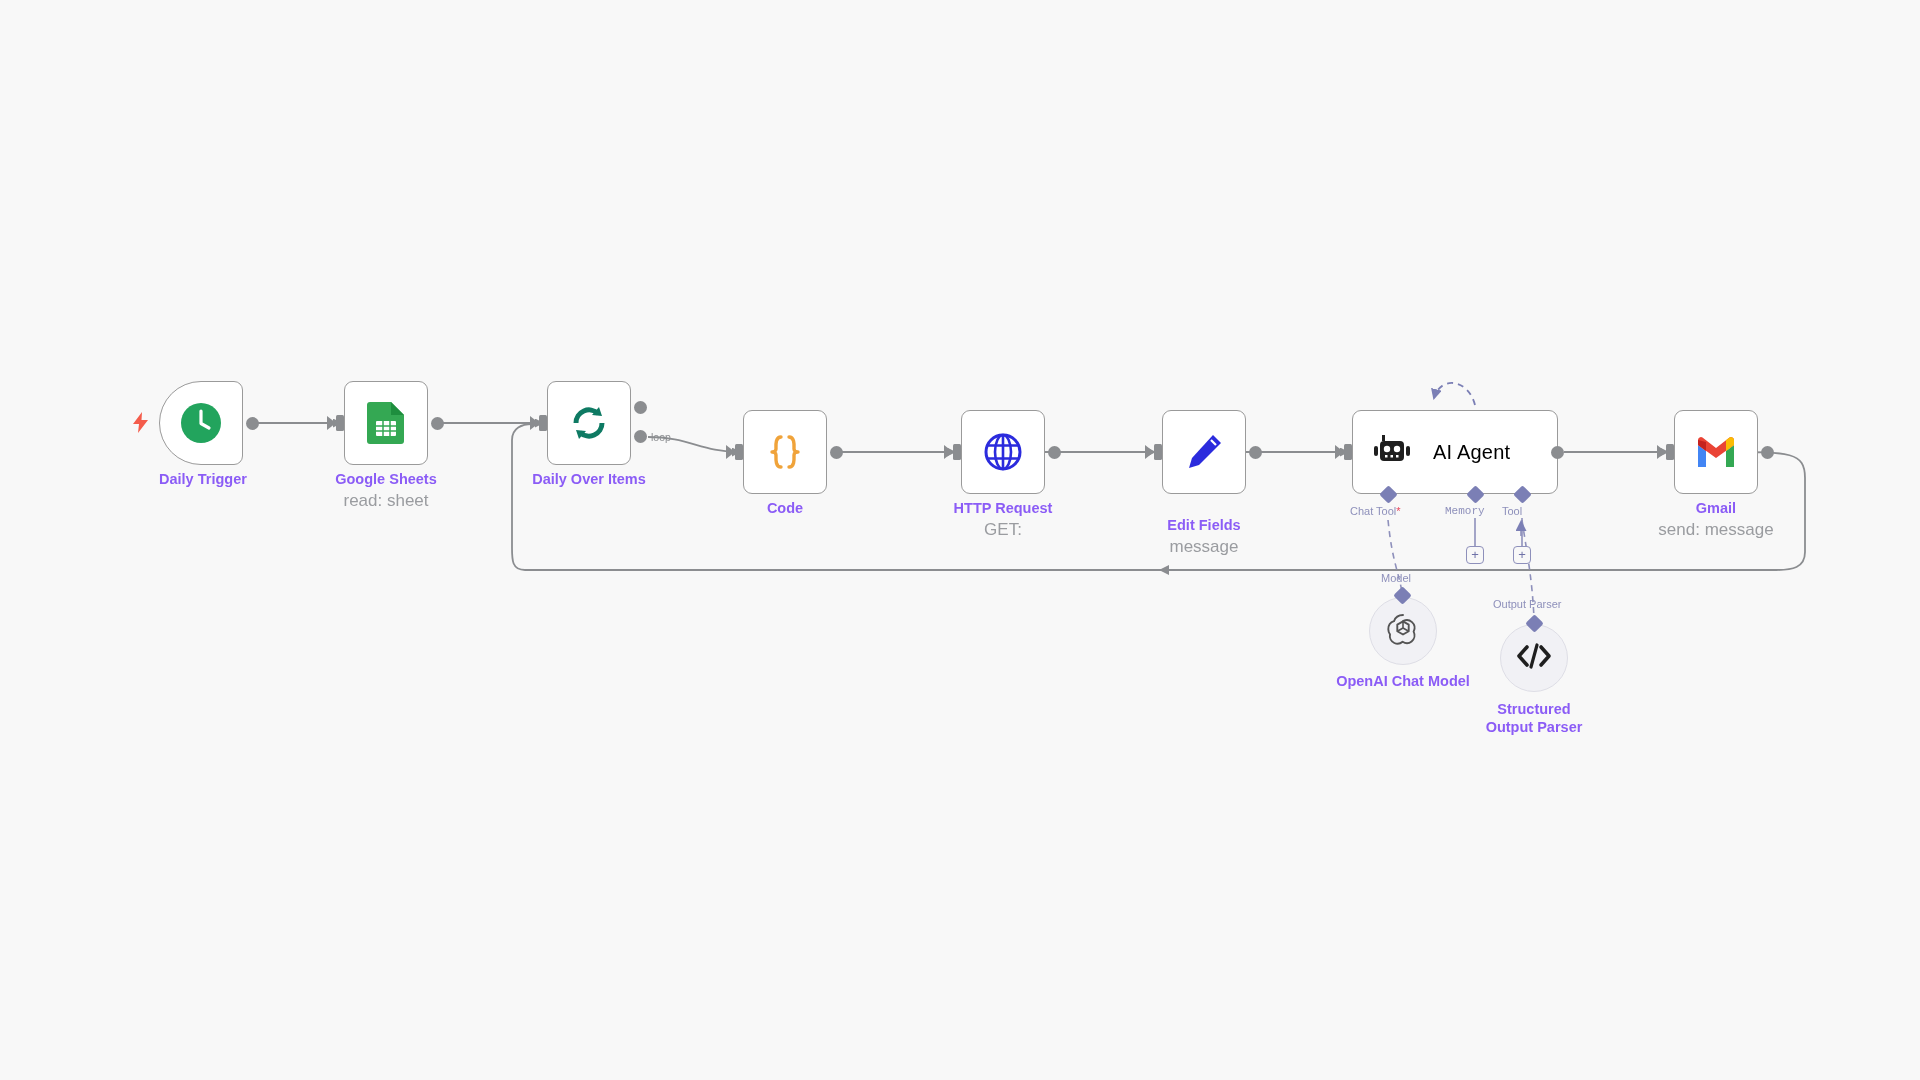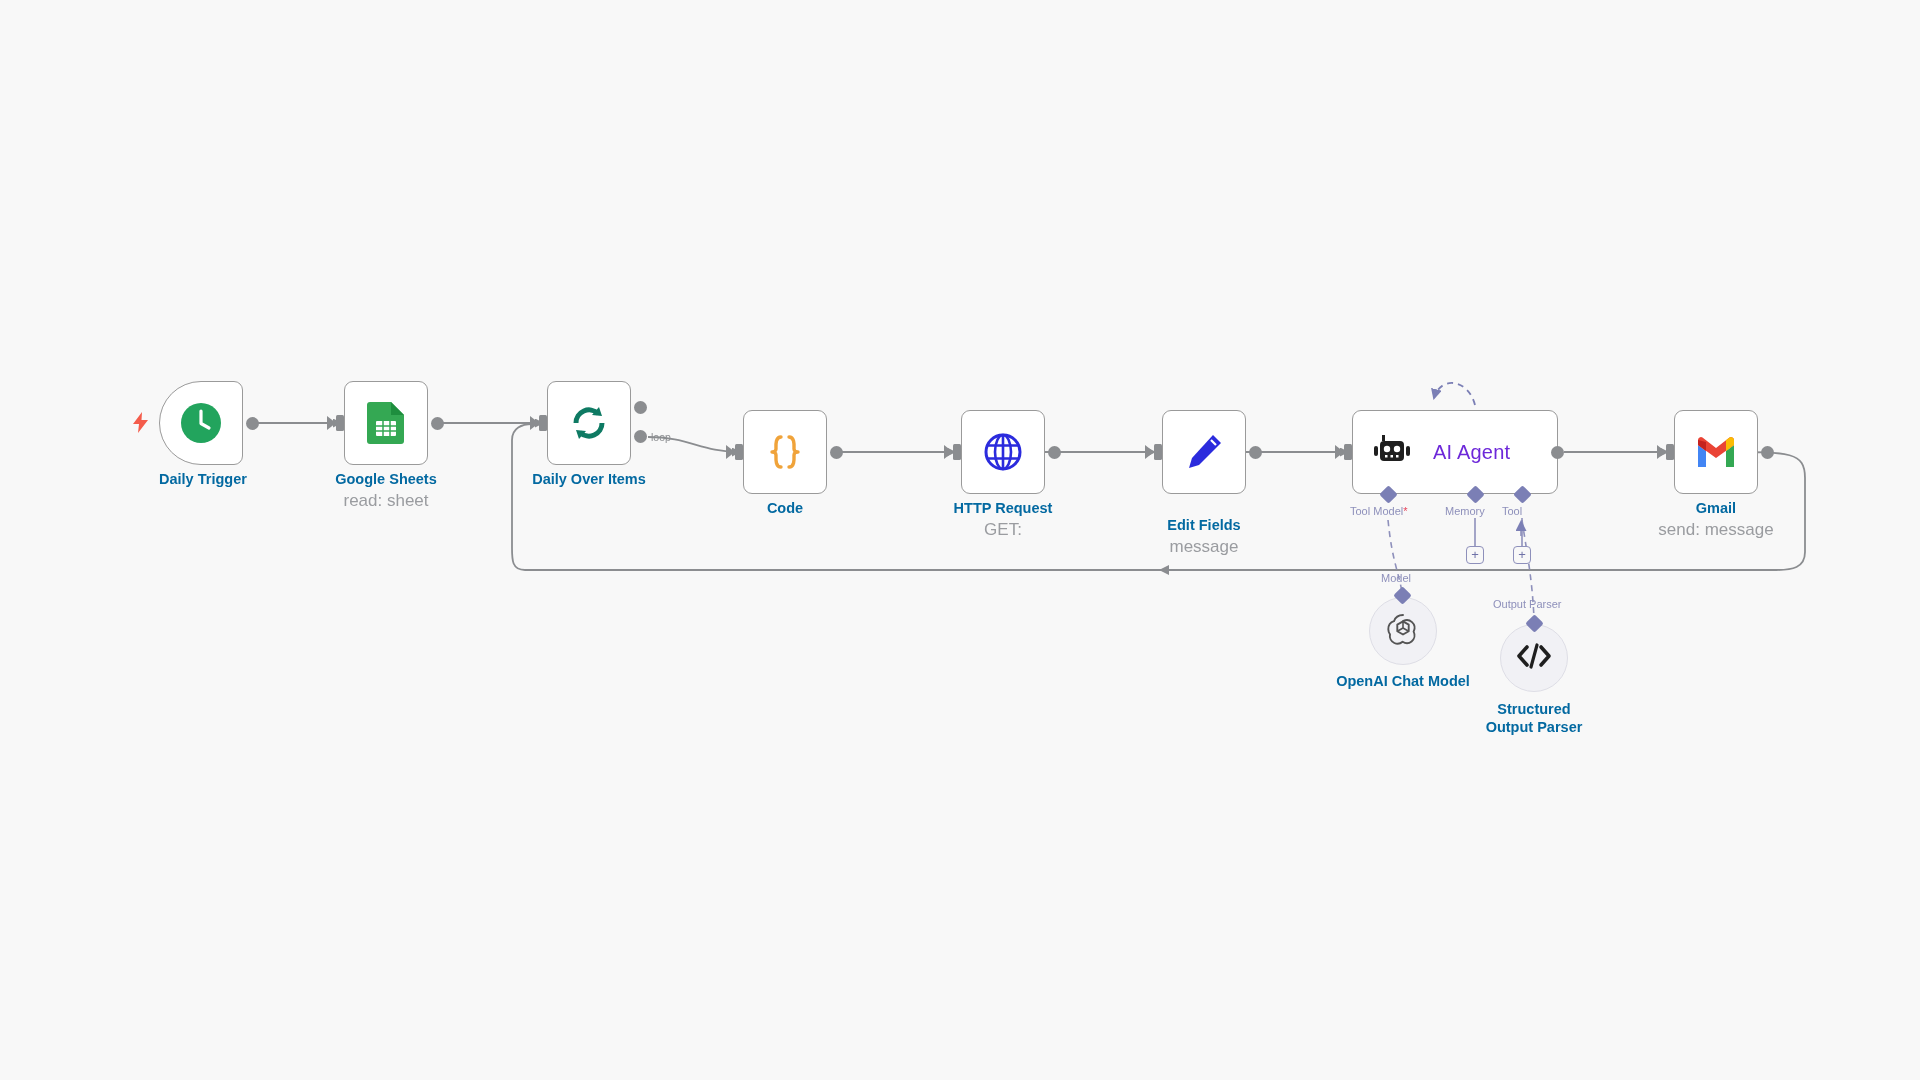--- a/index.html
+++ b/index.html
@@ -49,34 +49,34 @@
   .node .glyph {
     width: 42px;
     height: 42px;
     display: flex;
     align-items: center;
     justify-content: center;
   }
   .node .inner-label {
     margin-left: 20px;
     font-size: 20px;
-    color: #6d28d9;
+    color: #000000;
     letter-spacing: .2px;
   }
 
   
   .caption {
     position: absolute;
     text-align: center;
     z-index: 6;
   }
   .caption .title {
     font-size: 14.5px;
     font-weight: bold;
-    color: #0369a1;
+    color: #8b5cf6;
     white-space: nowrap;
     line-height: 1.25;
     text-align: center;
   }
   .caption .subtitle {
     font-size: 17px;
     color: #9a9ca0;
     white-space: nowrap;
     margin-top: 3px;
   }
@@ -334,25 +334,25 @@
         <rect x="24" y="21" width="2.5" height="2.5" fill="#ffffff"></rect>
       </svg>
     </span>
     <span class="inner-label">AI Agent</span>
   </div>
   <div class="port-in" style="left:1344px; top:444px;"></div>
   <div class="port-out" style="left:1551px; top:446px;"></div>
 
   <div class="diamond" style="left:1382px; top:488px;"></div>
   <div class="conn-label" style="left:1350px; top:505px;">
-    <span>Tool Model</span><span class="req">*</span>
+    <span>Chat Tool</span><span class="req">*</span>
   </div>
 
   <div class="diamond" style="left:1469px; top:488px;"></div>
-  <div class="conn-label" style="left:1445px; top:505px;">Memory</div>
+  <div class="conn-label" style="left:1445px; top:505px;font-family:Liberation Mono, monospace;">Memory</div>
   <div class="plus-btn" style="left:1466px; top:546px;">+</div>
 
   <div class="diamond" style="left:1516px; top:488px;"></div>
   <div class="conn-label" style="left:1502px; top:505px;">Tool</div>
   <div class="plus-btn" style="left:1513px; top:546px;">+</div>
 
   <div class="node" style="left:1674px; top:410px;">
     <span class="glyph">
       <svg width="42" height="32" viewBox="0 0 42 32">
         <path d="M3 31 H11 V15 L3 9 Z" fill="#4285f4"></path>

